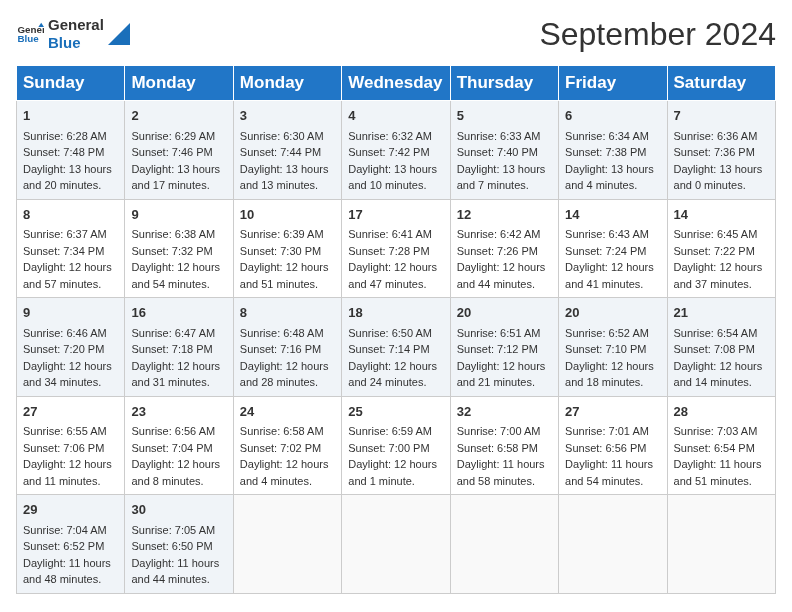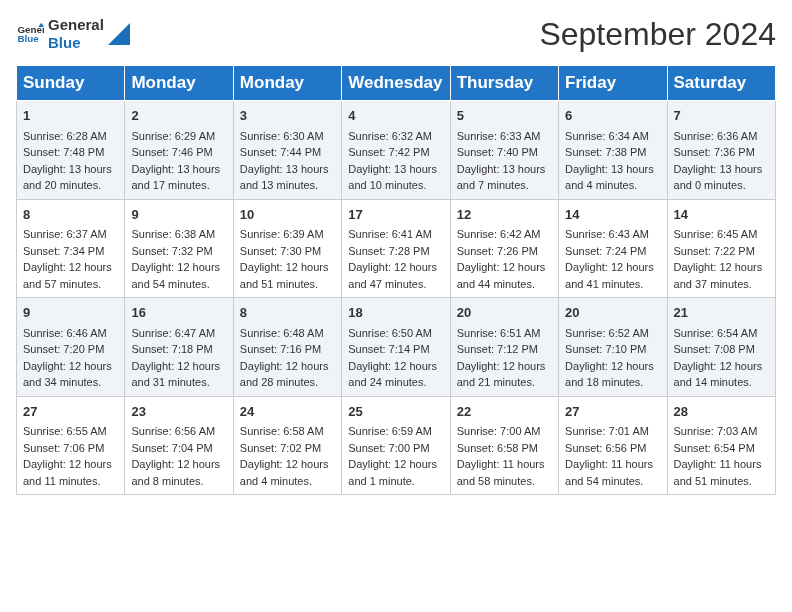--- a/index.html
+++ b/index.html
@@ -137,18 +137,27 @@
         <td><span class="day-num">18</span>Sunrise: 6:50 AM<br>Sunset: 7:14 PM<br>Daylight: 12 hours and 24 minutes.</td>
         <td><span class="day-num">20</span>Sunrise: 6:51 AM<br>Sunset: 7:12 PM<br>Daylight: 12 hours and 21 minutes.</td>
         <td><span class="day-num">20</span>Sunrise: 6:52 AM<br>Sunset: 7:10 PM<br>Daylight: 12 hours and 18 minutes.</td>
         <td><span class="day-num">21</span>Sunrise: 6:54 AM<br>Sunset: 7:08 PM<br>Daylight: 12 hours and 14 minutes.</td>
       </tr>
       <tr>
         <td><span class="day-num">27</span>Sunrise: 6:55 AM<br>Sunset: 7:06 PM<br>Daylight: 12 hours and 11 minutes.</td>
         <td><span class="day-num">23</span>Sunrise: 6:56 AM<br>Sunset: 7:04 PM<br>Daylight: 12 hours and 8 minutes.</td>
         <td><span class="day-num">24</span>Sunrise: 6:58 AM<br>Sunset: 7:02 PM<br>Daylight: 12 hours and 4 minutes.</td>
         <td><span class="day-num">25</span>Sunrise: 6:59 AM<br>Sunset: 7:00 PM<br>Daylight: 12 hours and 1 minute.</td>
-        <td><span class="day-num">22</span>Sunrise: 7:00 AM<br>Sunset: 6:58 PM<br>Daylight: 11 hours and 58 minutes.</td>
+        <td><span class="day-num">32</span>Sunrise: 7:00 AM<br>Sunset: 6:58 PM<br>Daylight: 11 hours and 58 minutes.</td>
         <td><span class="day-num">27</span>Sunrise: 7:01 AM<br>Sunset: 6:56 PM<br>Daylight: 11 hours and 54 minutes.</td>
         <td><span class="day-num">28</span>Sunrise: 7:03 AM<br>Sunset: 6:54 PM<br>Daylight: 11 hours and 51 minutes.</td>
+      </tr>
+      <tr>
+        <td><span class="day-num">29</span>Sunrise: 7:04 AM<br>Sunset: 6:52 PM<br>Daylight: 11 hours and 48 minutes.</td>
+        <td><span class="day-num">30</span>Sunrise: 7:05 AM<br>Sunset: 6:50 PM<br>Daylight: 11 hours and 44 minutes.</td>
+        <td class="empty"></td>
+        <td class="empty"></td>
+        <td class="empty"></td>
+        <td class="empty"></td>
+        <td class="empty"></td>
       </tr>
     </tbody>
 </table>
 
 </body></html>

